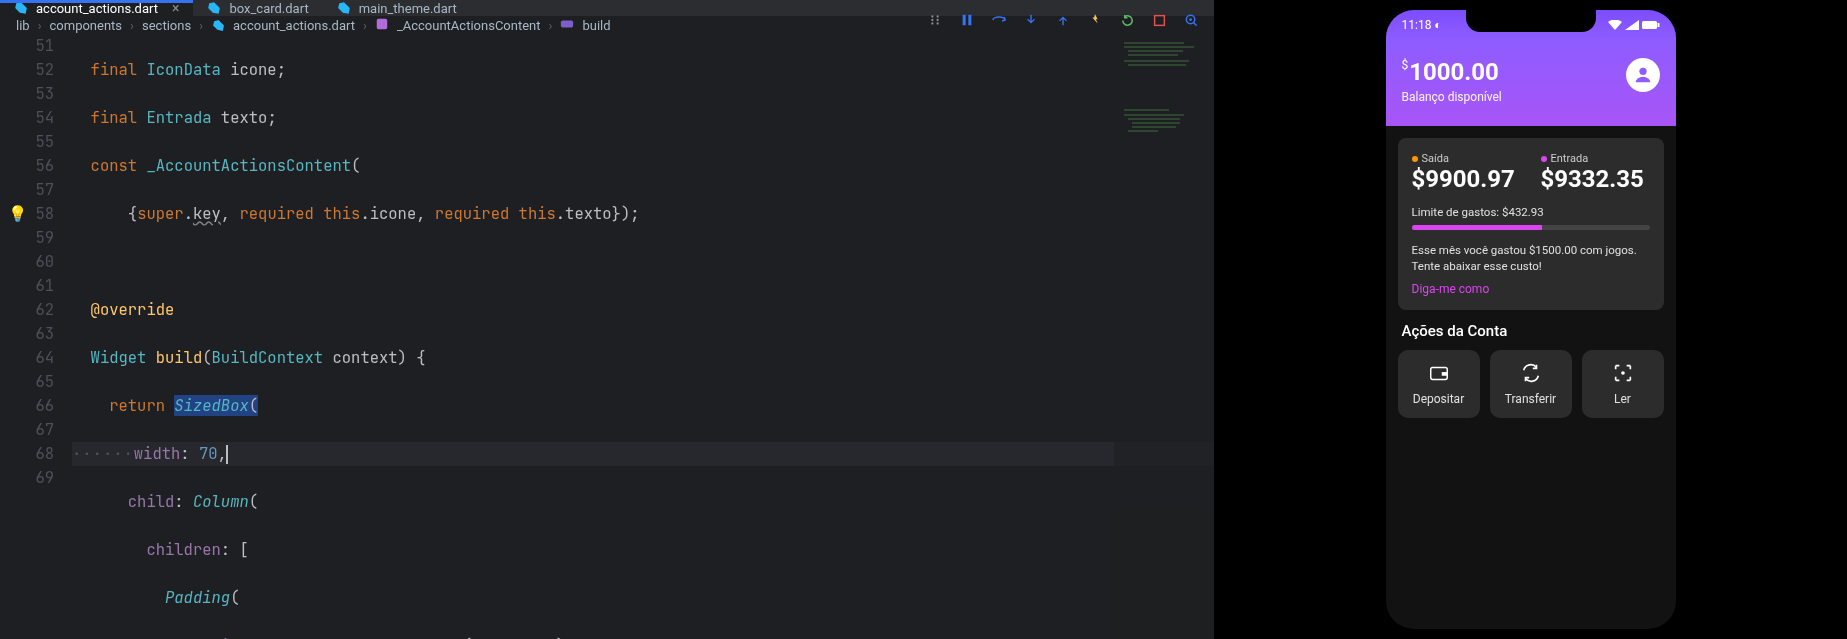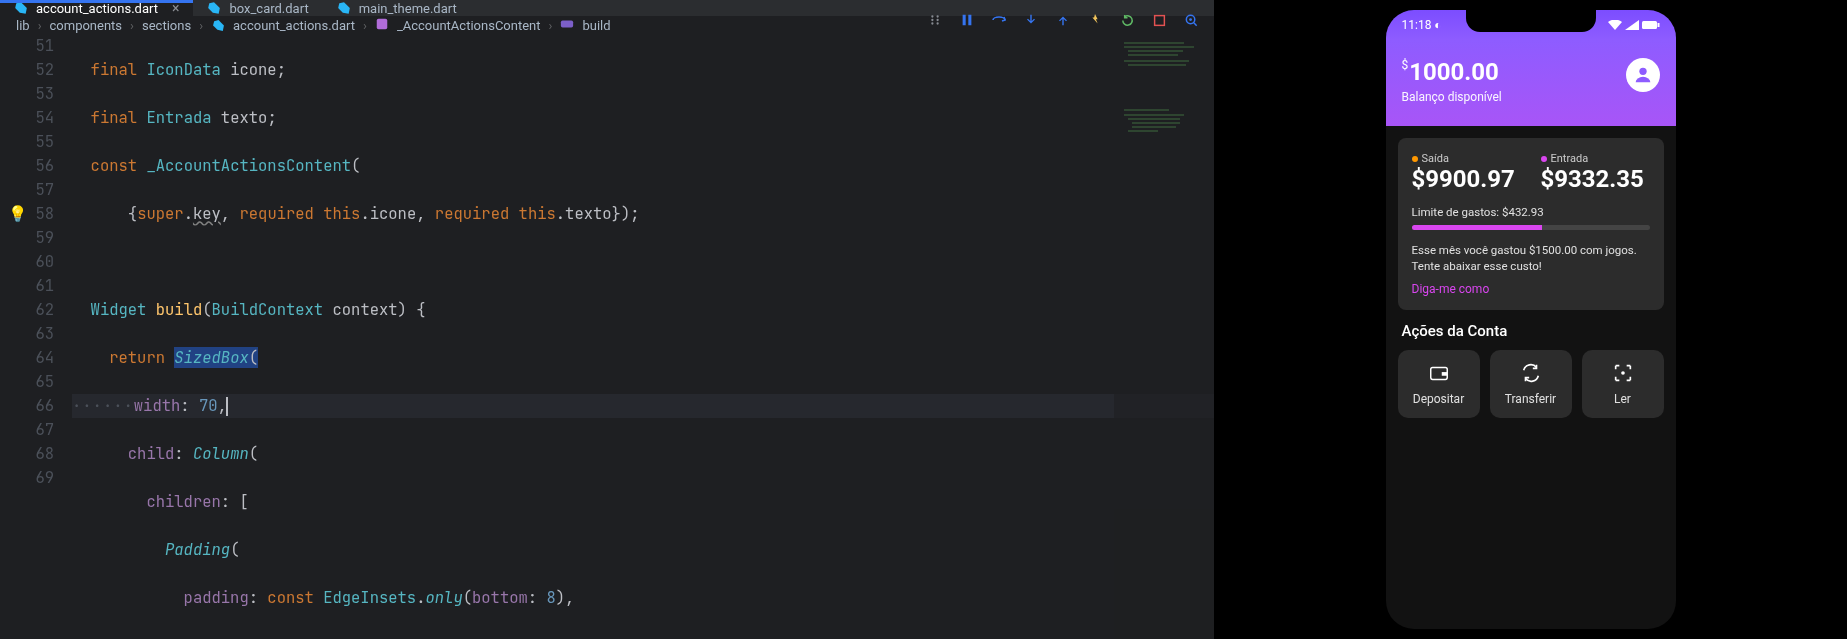--- a/index.html
+++ b/index.html
@@ -371,20 +371,21 @@
       <div class="gutter-line">67</div>
       <div class="gutter-line">68</div>
       <div class="gutter-line">69</div>
     </div>
     <div class="code">
 <div class="code-line">  <span class="kw">final</span> <span class="type">IconData</span> <span class="ident">icone</span><span class="punct">;</span></div>
 <div class="code-line">  <span class="kw">final</span> <span class="type">Entrada</span> <span class="ident">texto</span><span class="punct">;</span></div>
 <div class="code-line">  <span class="kw">const</span> <span class="type">_AccountActionsContent</span><span class="paren">(</span></div>
 <div class="code-line">      <span class="paren">{</span><span class="this">super</span><span class="punct">.</span><span class="ident underline-wavy">key</span><span class="punct">,</span> <span class="kw">required</span> <span class="this">this</span><span class="punct">.</span><span class="ident">icone</span><span class="punct">,</span> <span class="kw">required</span> <span class="this">this</span><span class="punct">.</span><span class="ident">texto</span><span class="paren">});</span></div>
 <div class="code-line"></div>
+<div class="code-line">  <span class="method">@override</span></div>
 <div class="code-line">  <span class="type">Widget</span> <span class="method">build</span><span class="paren">(</span><span class="type">BuildContext</span> <span class="ident">context</span><span class="paren">)</span><span class="paren"> {</span></div>
 <div class="code-line">    <span class="kw">return</span> <span class="selbox"><span class="call">SizedBox</span><span class="paren">(</span></span></div>
 <div class="code-line hl-line"><span class="dots">······</span><span class="prop">width</span><span class="punct">: </span><span class="num">70</span><span class="punct">,</span><span class="caret"></span></div>
 <div class="code-line">      <span class="prop">child</span><span class="punct">: </span><span class="call">Column</span><span class="paren">(</span></div>
 <div class="code-line">        <span class="prop">children</span><span class="punct">: </span><span class="paren">[</span></div>
 <div class="code-line">          <span class="call">Padding</span><span class="paren">(</span></div>
 <div class="code-line">            <span class="prop">padding</span><span class="punct">: </span><span class="kw">const</span> <span class="type">EdgeInsets</span><span class="punct">.</span><span class="call">only</span><span class="paren">(</span><span class="prop">bottom</span><span class="punct">: </span><span class="num">8</span><span class="paren">),</span></div>
 
 
 

